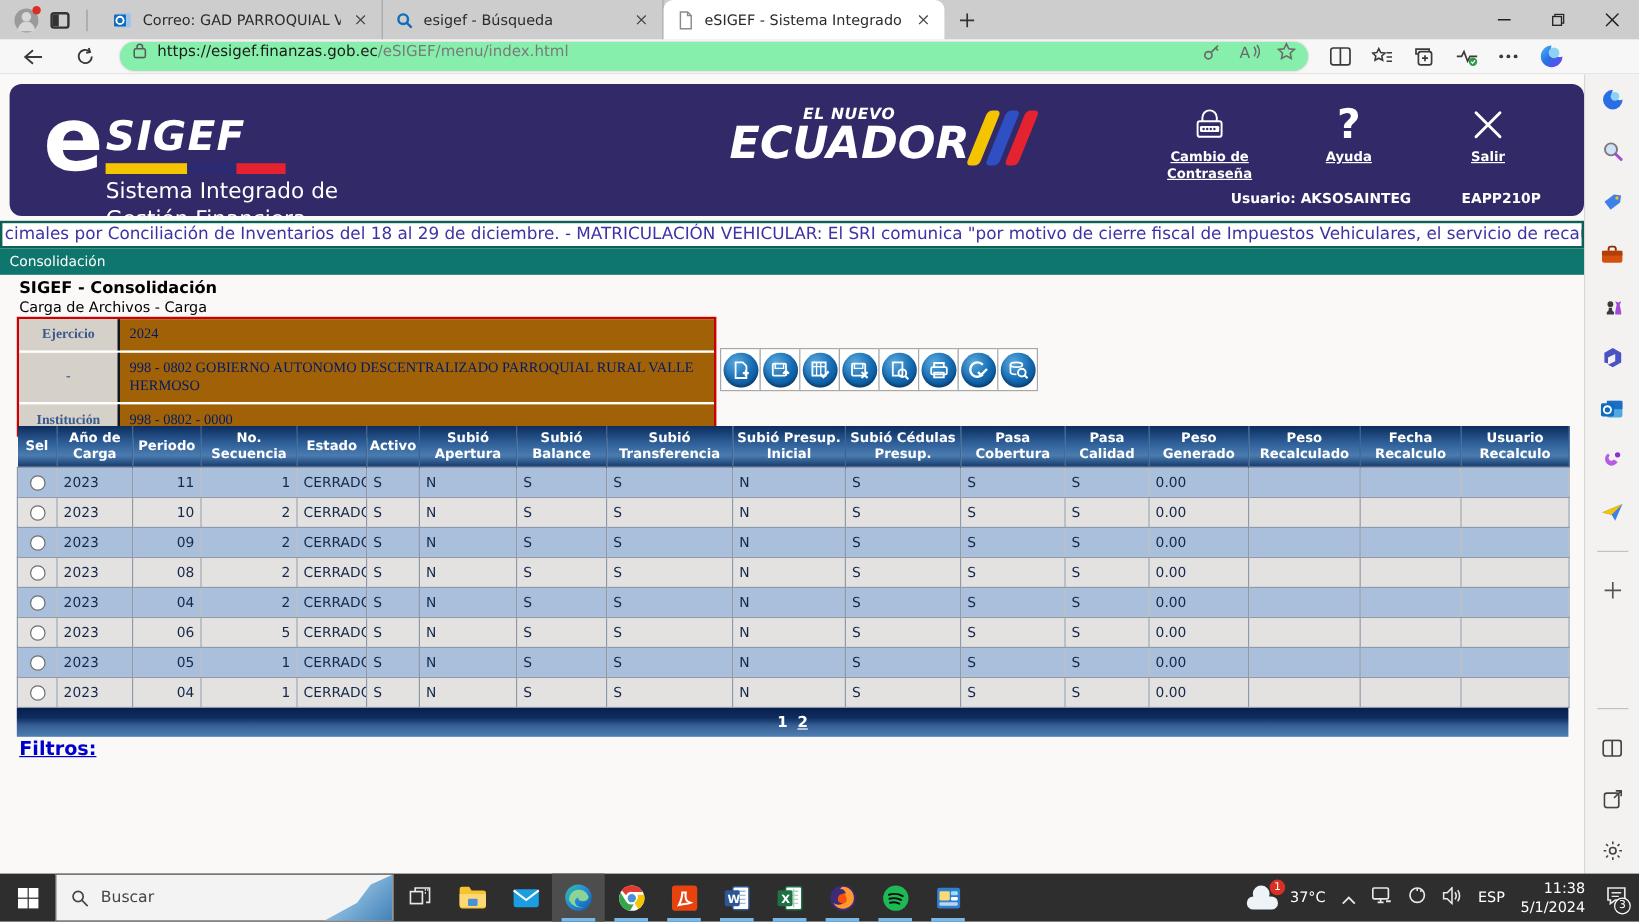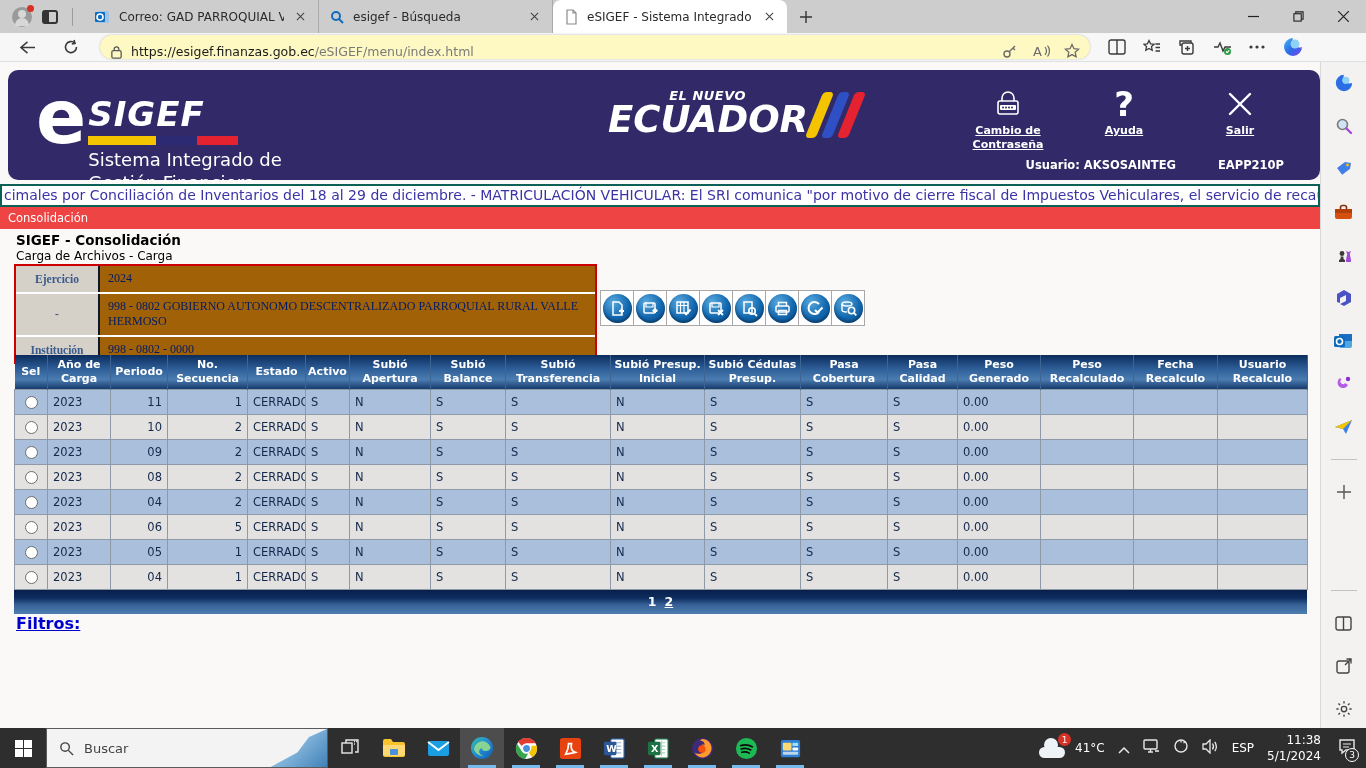--- a/index.html
+++ b/index.html
@@ -21,21 +21,21 @@
   .tab .tab-close { width:16px; height:16px; display:flex; align-items:center; justify-content:center; color:#444; border-radius:4px; }
   .tab.inactive { border-right:1px solid #a9a9a9; }
   .tab.active { background:#ffffff; border-radius:8px 8px 0 0; border-right:none; }
   .favicon { width:16px; height:16px; flex:0 0 16px; }
   .newtab-btn { width:26px; height:26px; margin-left:6px; display:flex; align-items:center; justify-content:center; }
   .win-controls { margin-left:auto; display:flex; height:33px; }
   .win-btn { width:45px; height:33px; display:flex; align-items:center; justify-content:center; }
 
   #nav-toolbar { position:absolute; left:0; top:33px; width:1366px; height:29px; background:#f7f7f7; display:flex; align-items:center; border-bottom:1px solid #e0e0e0; }
   .nav-btn { width:30px; height:26px; display:flex; align-items:center; justify-content:center; }
-  .addr-pill { height:24px; flex:0 0 990px; margin-left:14px; background:#fef9c3; border-radius:12px; box-shadow:0 0 2px rgba(0,0,0,.25); display:flex; align-items:flex-end; padding:0 10px; gap:8px; }
+  .addr-pill { height:24px; flex:0 0 990px; margin-left:14px; background:#86efac; border-radius:12px; box-shadow:0 0 2px rgba(0,0,0,.25); display:flex; align-items:flex-start; padding:0 10px; gap:8px; }
   .addr-url { font-size:12.5px; color:#1b1b1b; flex:1; white-space:nowrap; overflow:hidden; }
   .addr-url .path { color:#7a7a7a; }
   .addr-icons { display:flex; gap:14px; align-items:center; }
   .tb-right { display:flex; gap:17px; align-items:center; margin-left:18px; }
 
   
   #page { position:absolute; left:0; top:62px; width:1320px; height:666px; background:#faf9f7; overflow:hidden; }
 
   #esigef-header { position:absolute; left:8px; top:8px; width:1312px; height:110px; background:#322a68; border-radius:10px; }
   .logo-e { font-size:74px; font-weight:bold; color:#fff; line-height:0.9; letter-spacing:-4px; }
@@ -50,21 +50,21 @@
   .brand-big { color:#fff; font-size:37px; font-weight:bold; font-style:italic; letter-spacing:0; line-height:1; position:relative; }
   .stripes { display:flex; gap:5px; margin-left:6px; }
   .stripe { width:11px; height:46px; transform:skewX(-22deg); border-radius:4px; }
   .hdr-actions { position:absolute; right:40px; top:14px; display:flex; gap:36px; text-align:center; }
   .hdr-action { color:#fff; font-size:11px; font-weight:bold; width:80px; }
   .hdr-action .ico { height:40px; display:flex; align-items:center; justify-content:center; }
   .hdr-action .lbl { text-decoration:underline; cursor:pointer; line-height:1.25; }
   .hdr-userline { position:absolute; right:36px; top:88px; display:flex; gap:42px; color:#fff; font-size:11.5px; font-weight:bold; }
 
   #marquee { position:absolute; left:0; top:122px; width:1320px; height:23px; background:#fff; border:2px solid #0d6056; color:#3b33a6; font-size:14px; line-height:19px; white-space:nowrap; overflow:hidden; padding-left:2px; }
-  #menubar { position:absolute; left:0; top:145px; width:1320px; height:22px; background:#ef4444; color:#fff; font-size:11.5px; display:flex; align-items:center; padding-left:8px; }
+  #menubar { position:absolute; left:0; top:145px; width:1320px; height:22px; background:#0f766e; color:#fff; font-size:11.5px; display:flex; align-items:center; padding-left:8px; }
 
   #pg-title { position:absolute; left:16px; top:170px; font-size:13.5px; font-weight:bold; color:#000; }
   #pg-subtitle { position:absolute; left:16px; top:187px; font-size:12px; color:#000; }
 
   #form-box { position:absolute; left:14px; top:202px; width:583px; border:2px solid #cc0000; background:#fff; }
   .form-row { display:flex; border-bottom:2px solid #fff;font-family:Liberation Serif, serif; }
   .form-row:last-child { border-bottom:none; }
   .form-label { flex:0 0 82px; background:#d5d1c9; color:#3a5a8c; font-weight:bold; font-size:11.5px; display:flex; align-items:center; justify-content:center; text-align:center; padding:5px 2px; }
   .form-value { flex:1; background:#a16207; color:#001a66; font-size:12px; display:flex; align-items:center; padding:5px 8px; border-left:2px solid #0f172a; line-height:1.3; }
 
@@ -849,21 +849,21 @@
       </div>
     </div>
 
   <div id="tray">
     <div style="display:flex; align-items:center; gap:8px;">
       <div class="cloud">
           <div class="c1"></div>
           <div class="c2"></div>
           <div class="badge">1</div>
         </div>
-      <span class="tray-txt">41°C</span>
+      <span class="tray-txt">37°C</span>
     </div>
     <div><svg width="12" height="8" viewBox="0 0 12 8">
           <path d="M1 7 L6 2 L11 7" fill="none" stroke="#e8e8e8" stroke-width="1.5"></path>
         </svg></div>
     <div><svg width="17" height="15" viewBox="0 0 17 15">
           <rect x="1" y="1" width="13" height="9" rx="1" fill="none" stroke="#e8e8e8" stroke-width="1.4"></rect>
           <path d="M5 13 h5 M7.5 10 v3" stroke="#e8e8e8" stroke-width="1.4"></path>
           <path d="M12 12 h4" stroke="#e8e8e8" stroke-width="1.6"></path>
         </svg></div>
     <div><svg width="16" height="16" viewBox="0 0 16 16">

